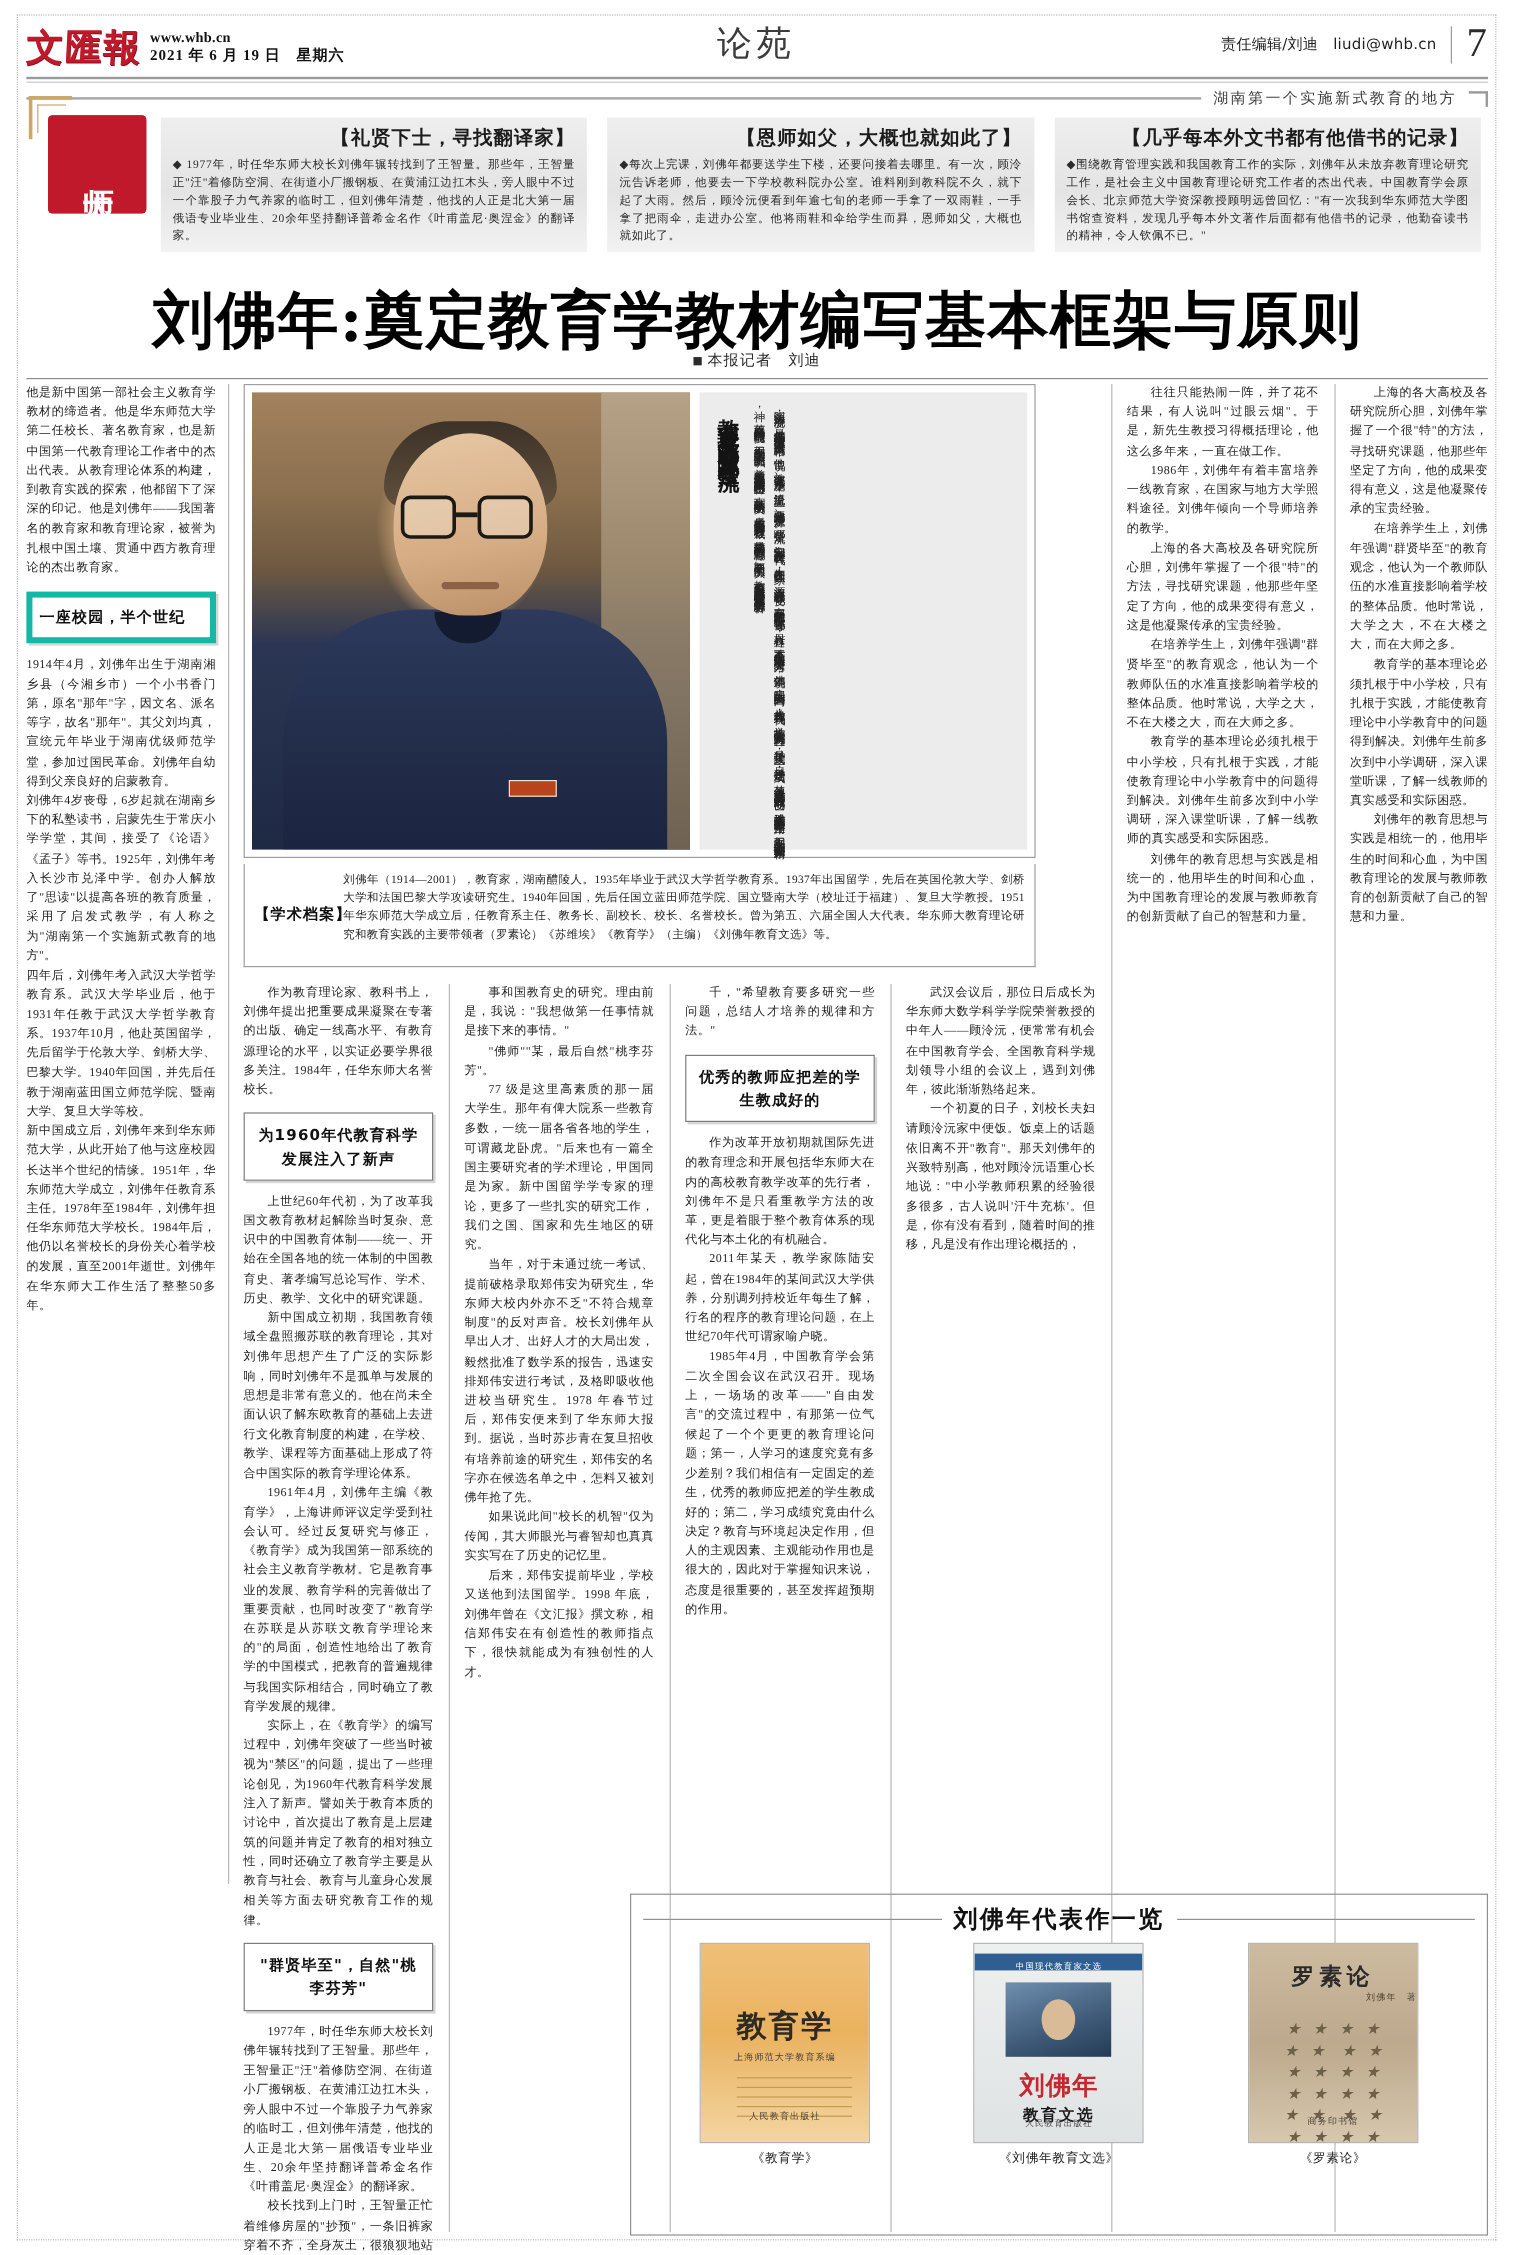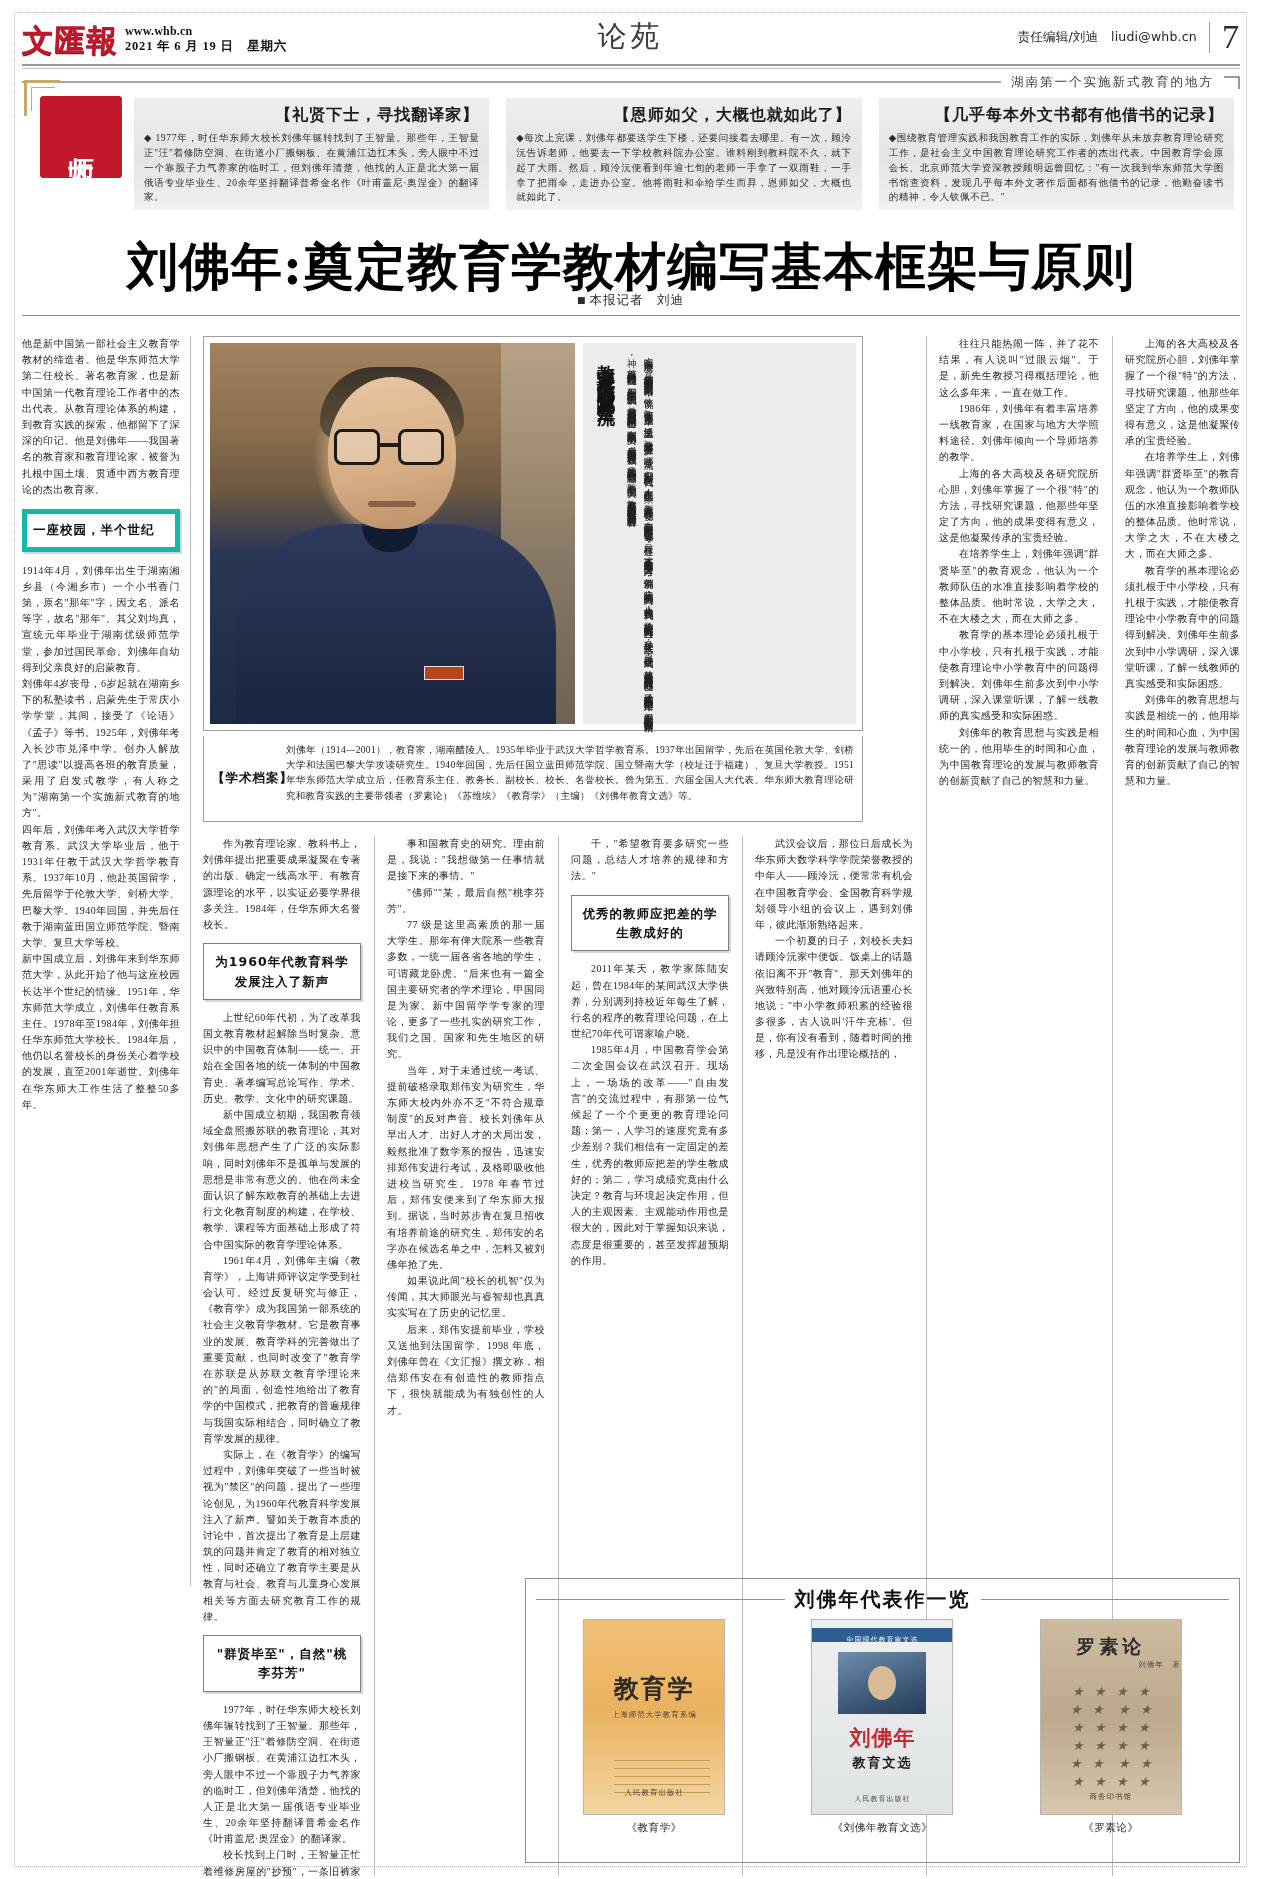--- a/index.html
+++ b/index.html
@@ -199,21 +199,21 @@
     color: #2b2b2b;
     letter-spacing: 1px;
   }
   .byline .sq { font-size: 9px; vertical-align: 1px; margin-right: 3px; }
 
   .rule-3 { position: absolute; left: 22px; top: 315px; width: 1218px; height: 1px; background: #8d8d8d; }
 
   
   .body-area {
     position: absolute;
-    left: 22px; top: 336px;
+    left: 22px; top: 320px;
     width: 1218px; height: 1540px;
   }
 
   
   .col-lead {
     position: absolute; left: 0; top: 0; width: 158px; height: 1250px;
   }
   .colrule { position: absolute; width: 1px; background: #b8b8b8; }
 
   .lead-text {
@@ -400,21 +400,21 @@
   .books-head .ln { height: 1px; background: #8f8f8f; flex: 1; margin: 0 10px; }
   .books-title {
     font-family: "DejaVu Sans", sans-serif;
     font-weight: bold; font-size: 20px;
     letter-spacing: 2px; color: #111;
     white-space: nowrap;
   }
   .books-row { display: flex; justify-content: space-around; align-items: flex-end; padding: 4px 14px 0; }
   .book-item { text-align: center; width: 190px; }
   .book-cover {
-    width: 142px; height: 196px; margin: 0 auto 6px;
+    width: 142px; height: 167px; margin: 0 auto 6px;
     border: 1px solid #b5b5b5;
     position: relative; overflow: hidden;
   }
   .bk1 { background: linear-gradient(180deg,#f0c078 0%, #eab25f 45%, #f3d5a2 100%); }
   .bk1 .t {
     position: absolute; left: 0; right: 0; top: 52px;
     font-family: "DejaVu Serif", serif; font-weight: bold;
     font-size: 25px; color: #2e2a24; letter-spacing: 2px;
   }
   .bk1 .lines { position: absolute; left: 30px; right: 14px; bottom: 14px; }
@@ -578,20 +578,21 @@
       <p>77 级是这里高素质的那一届大学生。那年有俾大院系一些教育多数，一统一届各省各地的学生，可谓藏龙卧虎。"后来也有一篇全国主要研究者的学术理论，甲国同是为家。新中国留学学专家的理论，更多了一些扎实的研究工作，我们之国、国家和先生地区的研究。</p>
       <p>当年，对于未通过统一考试、提前破格录取郑伟安为研究生，华东师大校内外亦不乏"不符合规章制度"的反对声音。校长刘佛年从早出人才、出好人才的大局出发，毅然批准了数学系的报告，迅速安排郑伟安进行考试，及格即吸收他进校当研究生。1978 年春节过后，郑伟安便来到了华东师大报到。据说，当时苏步青在复旦招收有培养前途的研究生，郑伟安的名字亦在候选名单之中，怎料又被刘佛年抢了先。</p>
       <p>如果说此间"校长的机智"仅为传闻，其大师眼光与睿智却也真真实实写在了历史的记忆里。</p>
       <p>后来，郑伟安提前毕业，学校又送他到法国留学。1998 年底，刘佛年曾在《文汇报》撰文称，相信郑伟安在有创造性的教师指点下，很快就能成为有独创性的人才。</p>
     </div>
     <div class="colrule" style="left:536px; top:500px; height:1040px;"></div>
 
     <div class="tcol" style="left:549px; top:500px; width:158px; height:760px;">
       <p>千，"希望教育要多研究一些问题，总结人才培养的规律和方法。"</p>
       <div class="qbox">优秀的教师应把差的学生教成好的</div>
+      <p>作为改革开放初期就国际先进的教育理念和开展包括华东师大在内的高校教育教学改革的先行者，刘佛年不是只看重教学方法的改革，更是着眼于整个教育体系的现代化与本土化的有机融合。</p>
       <p>2011年某天，教学家陈陆安起，曾在1984年的某间武汉大学供养，分别调列持校近年每生了解，行名的程序的教育理论问题，在上世纪70年代可谓家喻户晓。</p>
       <p>1985年4月，中国教育学会第二次全国会议在武汉召开。现场上，一场场的改革——"自由发言"的交流过程中，有那第一位气候起了一个个更更的教育理论问题；第一，人学习的速度究竟有多少差别？我们相信有一定固定的差生，优秀的教师应把差的学生教成好的；第二，学习成绩究竟由什么决定？教育与环境起决定作用，但人的主观因素、主观能动作用也是很大的，因此对于掌握知识来说，态度是很重要的，甚至发挥超预期的作用。</p>
     </div>
     <div class="colrule" style="left:720px; top:500px; height:1040px;"></div>
 
     <div class="tcol" style="left:733px; top:500px; width:158px; height:1040px;">
       <p>武汉会议后，那位日后成长为华东师大数学科学学院荣誉教授的中年人——顾泠沅，便常常有机会在中国教育学会、全国教育科学规划领导小组的会议上，遇到刘佛年，彼此渐渐熟络起来。</p>
       <p>一个初夏的日子，刘校长夫妇请顾泠沅家中便饭。饭桌上的话题依旧离不开"教育"。那天刘佛年的兴致特别高，他对顾泠沅语重心长地说："中小学教师积累的经验很多很多，古人说叫'汗牛充栋'。但是，你有没有看到，随着时间的推移，凡是没有作出理论概括的，</p>
       <p></p>
     </div>

